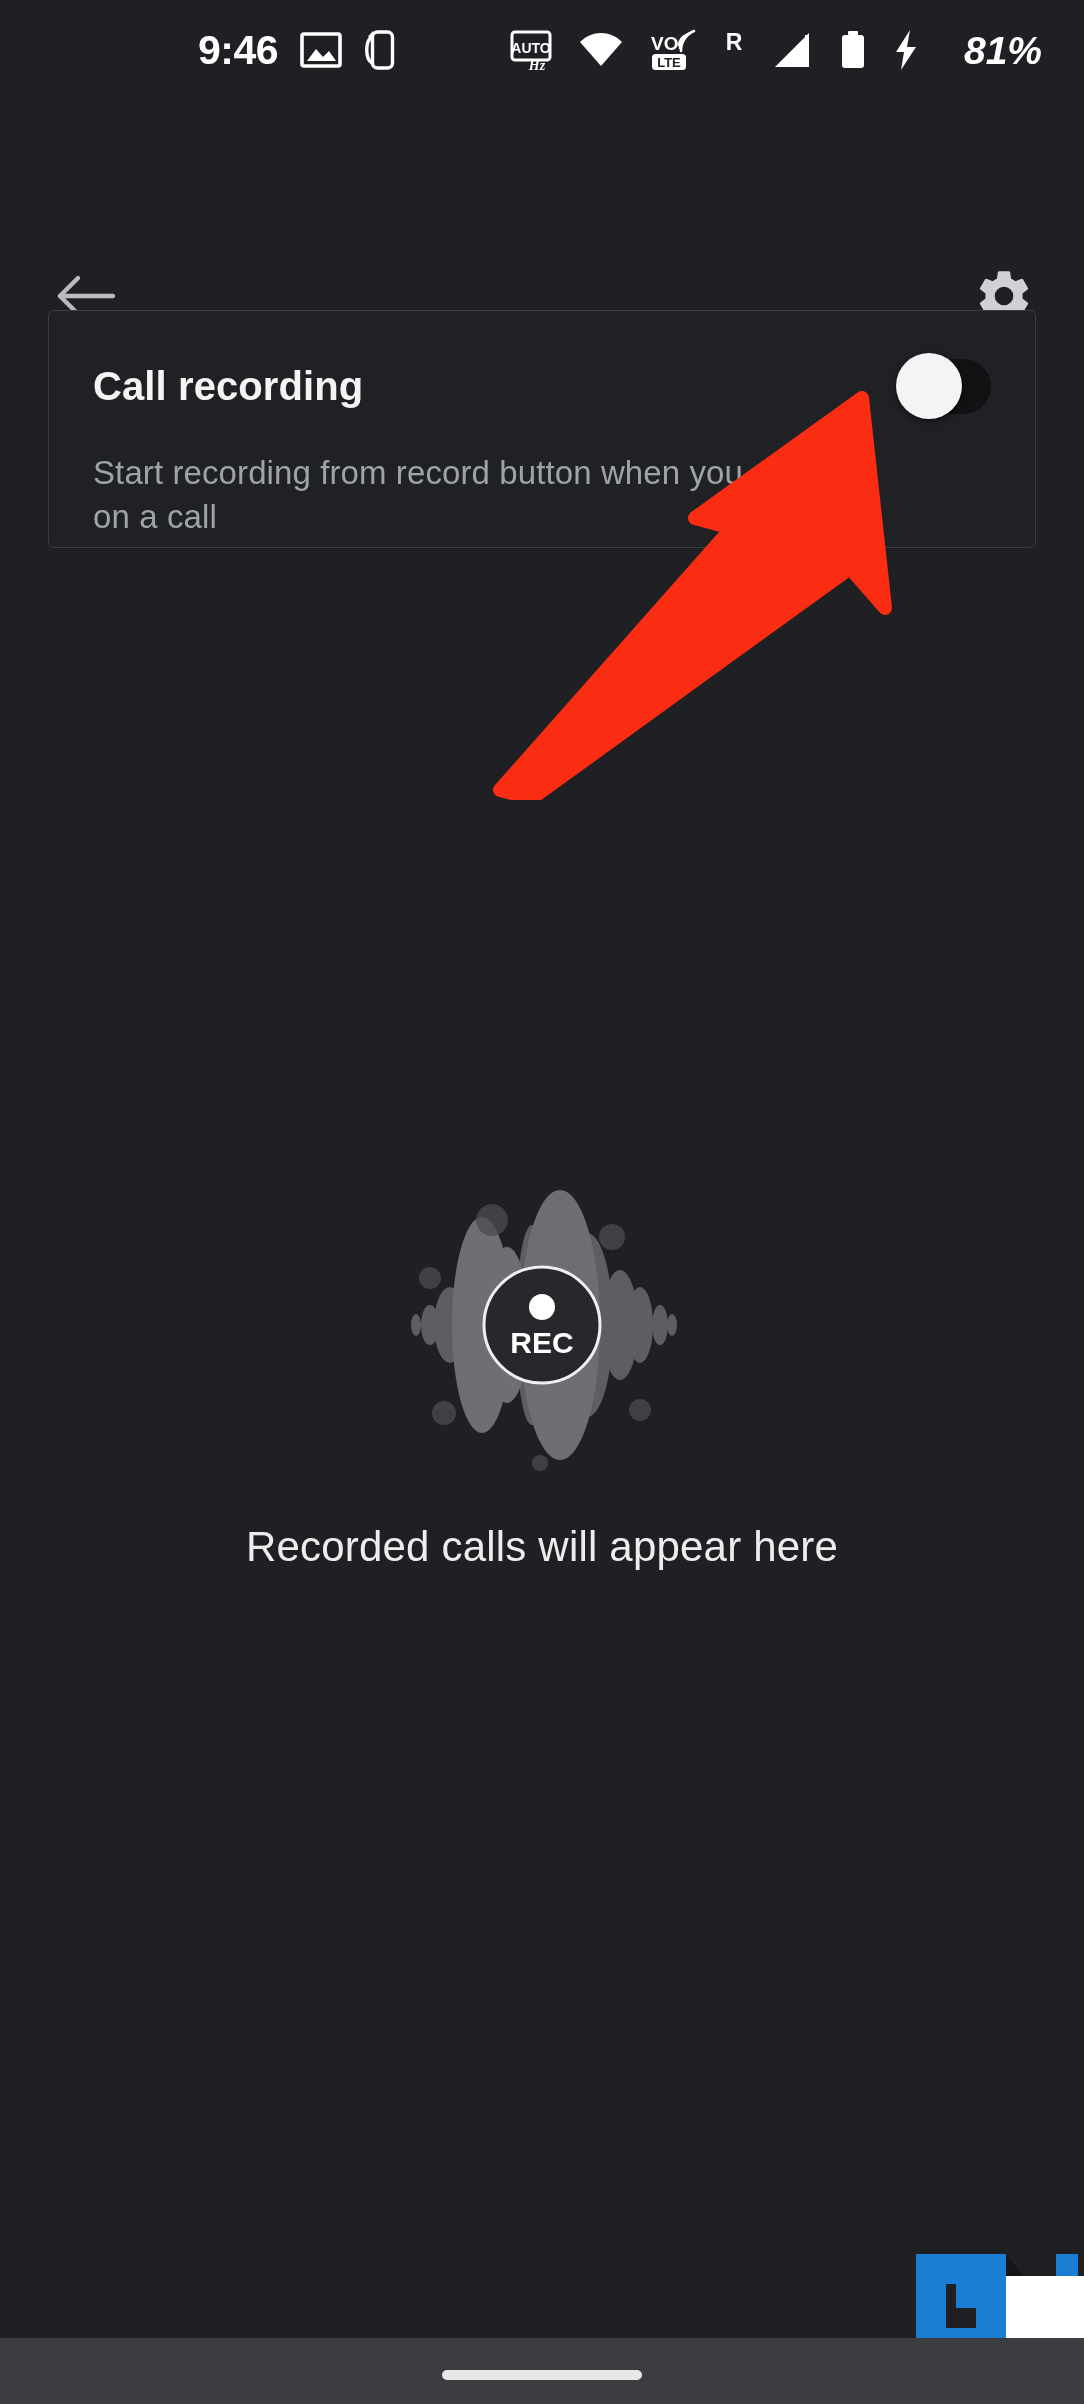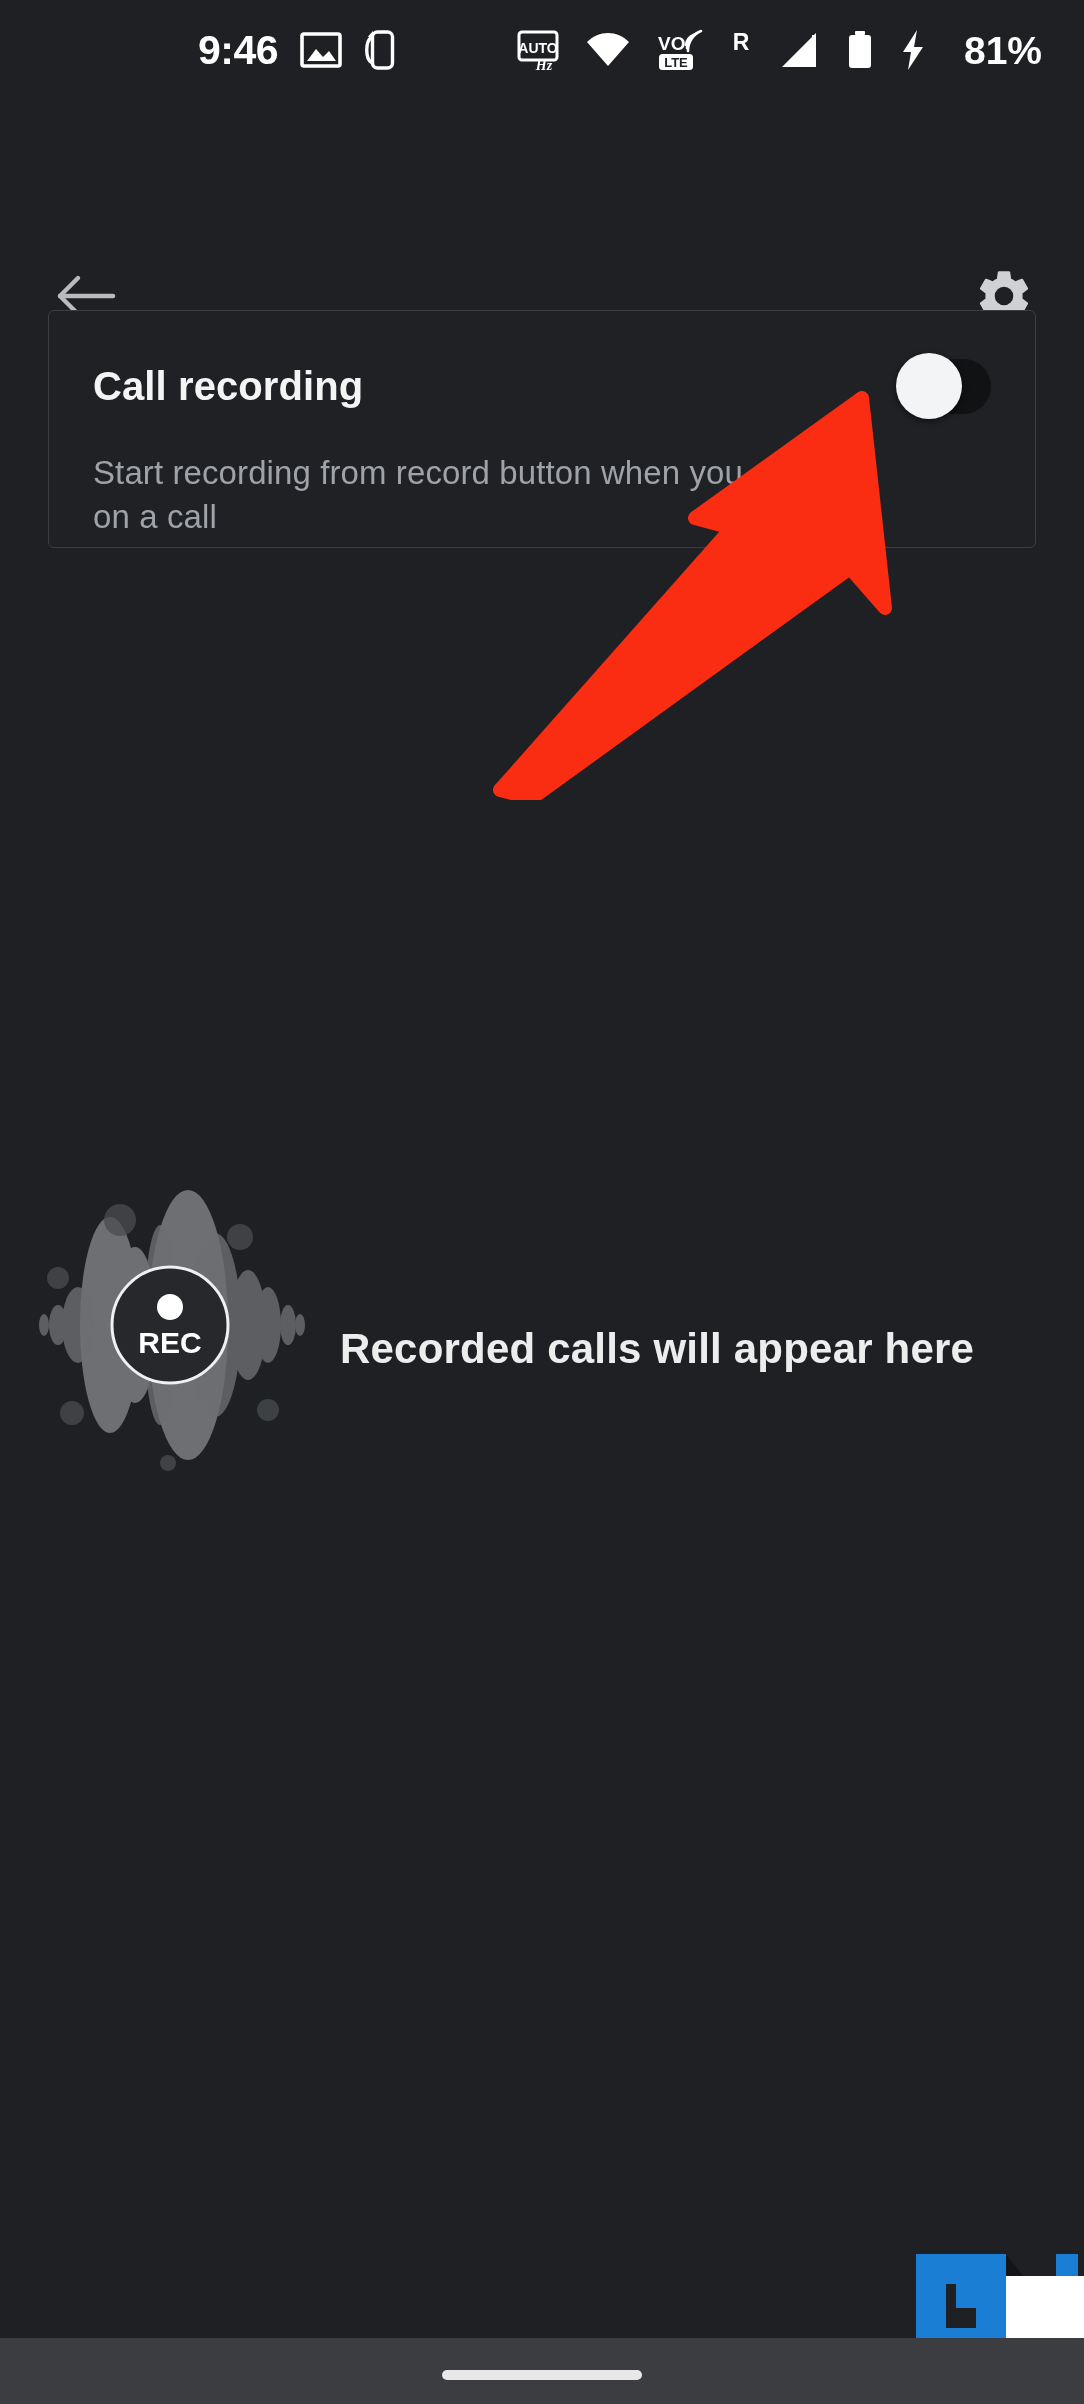--- a/index.html
+++ b/index.html
@@ -30,21 +30,22 @@
   #status-clock {
     font-size:41px; font-weight:700; letter-spacing:-0.5px;
     color:#ffffff; line-height:1;
   }
   #status-right {
     position:absolute; right:42px; top:0; height:100px;
     display:flex; align-items:center; gap:25px;
   }
   #battery-percent {
     font-size:39px; font-weight:700; color:#ffffff; line-height:1;
-    margin-left:13px;
+    margin-left:20px;
+    font-style:italic;
   }
   .sb-ico { display:block; }
 
   
   #app-bar {
     position:absolute; top:100px; left:0;
     width:1084px; height:200px;
   }
   #back-button {
     position:absolute; left:46px; top:158px;
@@ -110,26 +111,26 @@
     position:absolute;
     left:470px; top:390px;
     width:510px; height:410px;
     pointer-events:none;
   }
 
   
   #empty-state {
     position:absolute; left:0; top:1175px;
     width:1084px;
-    display:flex; flex-direction:row; align-items:center;
+    display:flex; flex-direction:column; align-items:center;
   }
   #waveform-graphic { display:block; }
   #empty-state-text {
     margin-top:44px;
-    font-size:42px; font-weight:700; color:#eceded;
+    font-size:42px; font-weight:400; color:#eceded;
     letter-spacing:0.2px;
   }
 
   
   #watermark {
     position:absolute; right:0px; bottom:16px;
     width:190px; height:146px;
   }
   #watermark-white-block {
     position:absolute; right:0px; bottom:48px;

